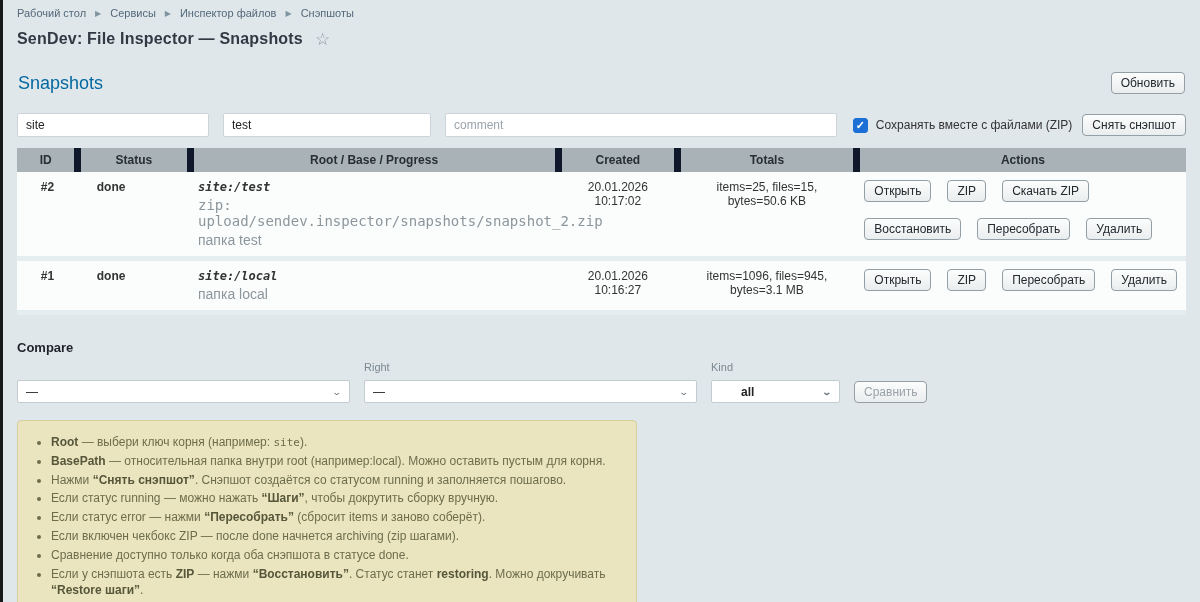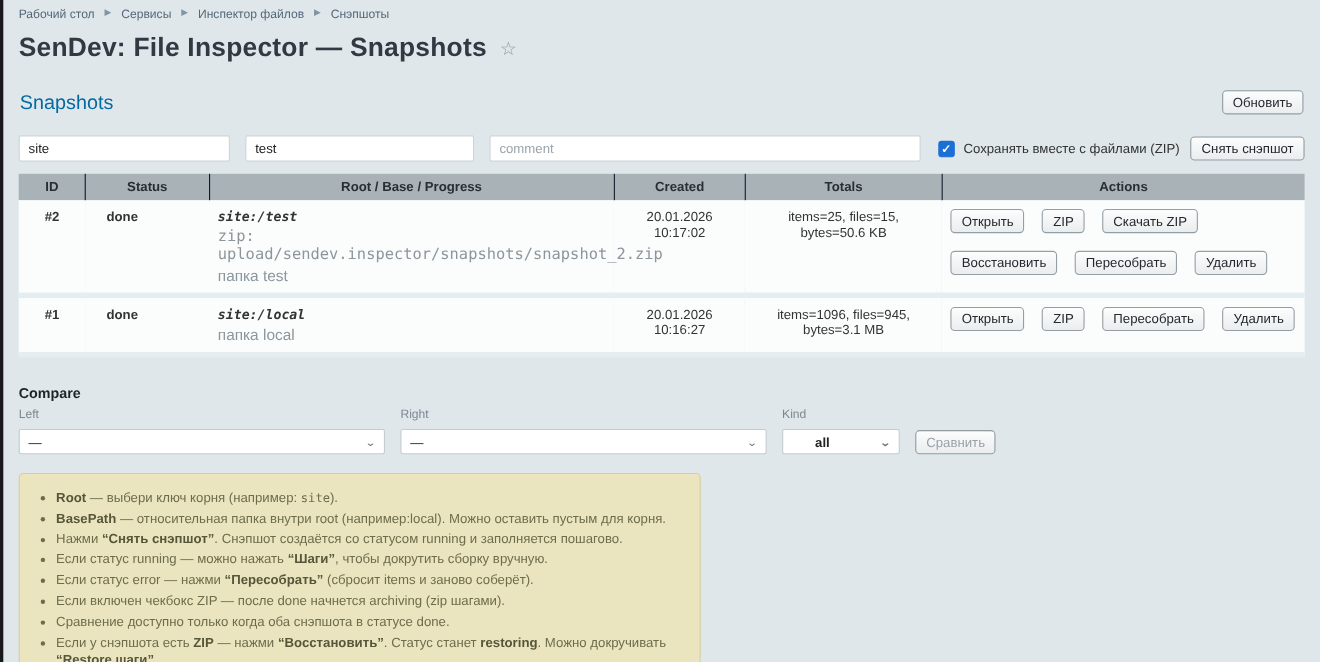--- a/index.html
+++ b/index.html
@@ -8,27 +8,27 @@
     width:1200px; height:602px; overflow:hidden;
     background:#dfe7ea;
     font-family:"Liberation Sans", sans-serif;
     color:#333;
     position:relative;
   }
   .edge-strip { position:absolute; left:0; top:0; bottom:0; width:3px; background:#17191b; z-index:10; }
   .page { padding:7px 14px 0 17px; }
 
   
-  .breadcrumb { font-size:11px; color:#54687a; display:flex; }
+  .breadcrumb { font-size:11px; color:#54687a; display:flex; align-items:center; }
   .crumb { cursor:pointer; }
   .sep { color:#8095a2; font-size:8px; margin:0 9px; }
 
   
   .title-row { display:flex; align-items:center; margin-top:11px; }
-  .page-title { font-size:24px; font-weight:bold; color:#313a43; margin:0; letter-spacing:.2px; }
+  .page-title { font-size:16px; font-weight:bold; color:#313a43; margin:0; letter-spacing:.2px; }
   .star { font-size:17px; color:#8d9aa5; margin-left:12px; cursor:pointer; line-height:1; }
 
   
   .section-head { display:flex; justify-content:space-between; align-items:center; margin-top:24px; padding:0 1px; }
   .section-title { font-size:18px; font-weight:400; color:#0369a1; margin:0; }
 
   .btn {
     background:linear-gradient(#fcfdfd,#eaedee);
     border:1px solid #939ea5; border-radius:4px;
     padding:3px 9px; font-size:12px; color:#24292e;
@@ -51,42 +51,42 @@
   .zip-label { display:flex; align-items:center; gap:8px; font-size:12px; color:#333; cursor:pointer; margin-right:10px; white-space:nowrap; }
   .checkbox { width:15px; height:15px; background:#1c6fd4; border:1px solid #1c6fd4; border-radius:3px;
     color:#fff; font-size:11px; font-weight:bold; display:inline-flex; align-items:center; justify-content:center; }
 
   
   table { width:100%; border-collapse:collapse; margin-top:11px; font-size:12px; table-layout:fixed; }
   thead th {
     background:#a9b2b6; color:#272f34; font-weight:bold;
     padding:5px 4px; text-align:center; font-size:12px;
   }
-  thead th + th { border-left:1px solid #0f172a; }
+  thead th + th { border-left:7px solid #0f172a; }
   tbody td { background:#fbfdfd; padding:8px; vertical-align:top; border-bottom:5px solid #e4edf0; }
   td.c-id { text-align:center; font-weight:bold; }
   td.c-status { padding-left:19px; font-weight:bold; }
   td.c-created, td.c-totals { text-align:center; }
   .mono { font-family:"DejaVu Sans Mono","Liberation Mono",monospace; }
   .root-line { font-weight:bold; font-size:12px;font-style:italic; }
   .sub { color:#8c969c; font-size:14px; margin-top:3px; }
   .actions-wrap { display:flex; flex-wrap:wrap; gap:16px; }
 
   
   .compare-title { font-weight:bold; font-size:13px; color:#1d2328; margin:25px 0 0; }
   .compare-row { display:flex; align-items:flex-end; gap:14px; margin-top:6px; }
   .field { display:flex; flex-direction:column; }
   .field-label { font-size:11px; color:#7c8890; margin-bottom:7px; }
   .select {
     height:23px; background:#fff; border:1px solid #c3ccd1; border-radius:2px;
     display:flex; align-items:center; justify-content:space-between;
     padding:0 8px; font-size:12px; color:#222; cursor:pointer;
   }
   .sel-left, .sel-right { width:333px; }
-  .sel-kind { width:107px; font-weight:bold;padding-left:29px; }
+  .sel-kind { width:129px; font-weight:bold;padding-left:29px; }
   .chev { color:#6a757c; font-size:9px; transform:scaleX(1.4); }
 
   
   .help {
     margin-top:17px; width:620px;
     background:#ebe5bf; border:1px solid #d6cf9f; border-radius:4px;
     padding:11px 14px 13px; color:#6d6d4c; font-size:12px;
   }
   .help-title { font-weight:bold; color:#6e6524; margin:0 0 8px; font-size:12px; }
   .help ul { margin:0; padding-left:19px; }
@@ -191,21 +191,20 @@
               <button class="btn">Удалить</button>
             </div>
           </td>
         </tr>
       </tbody>
   </table>
 
   <div class="compare-title">Compare</div>
   <div class="compare-row">
     <div class="field">
-      <span class="field-label">Left</span>
       <div class="select sel-left">
         <span>—</span>
         <span class="chev">⌄</span>
       </div>
     </div>
     <div class="field">
       <span class="field-label">Right</span>
       <div class="select sel-right">
         <span>—</span>
         <span class="chev">⌄</span>

